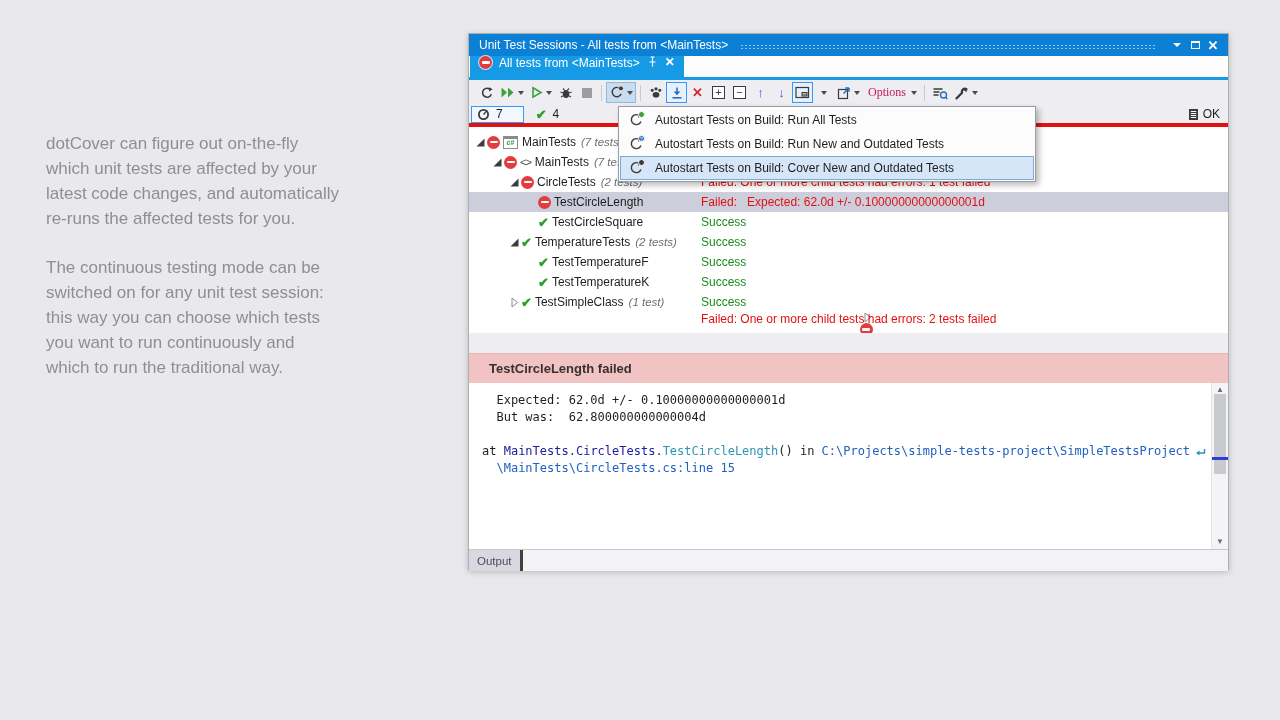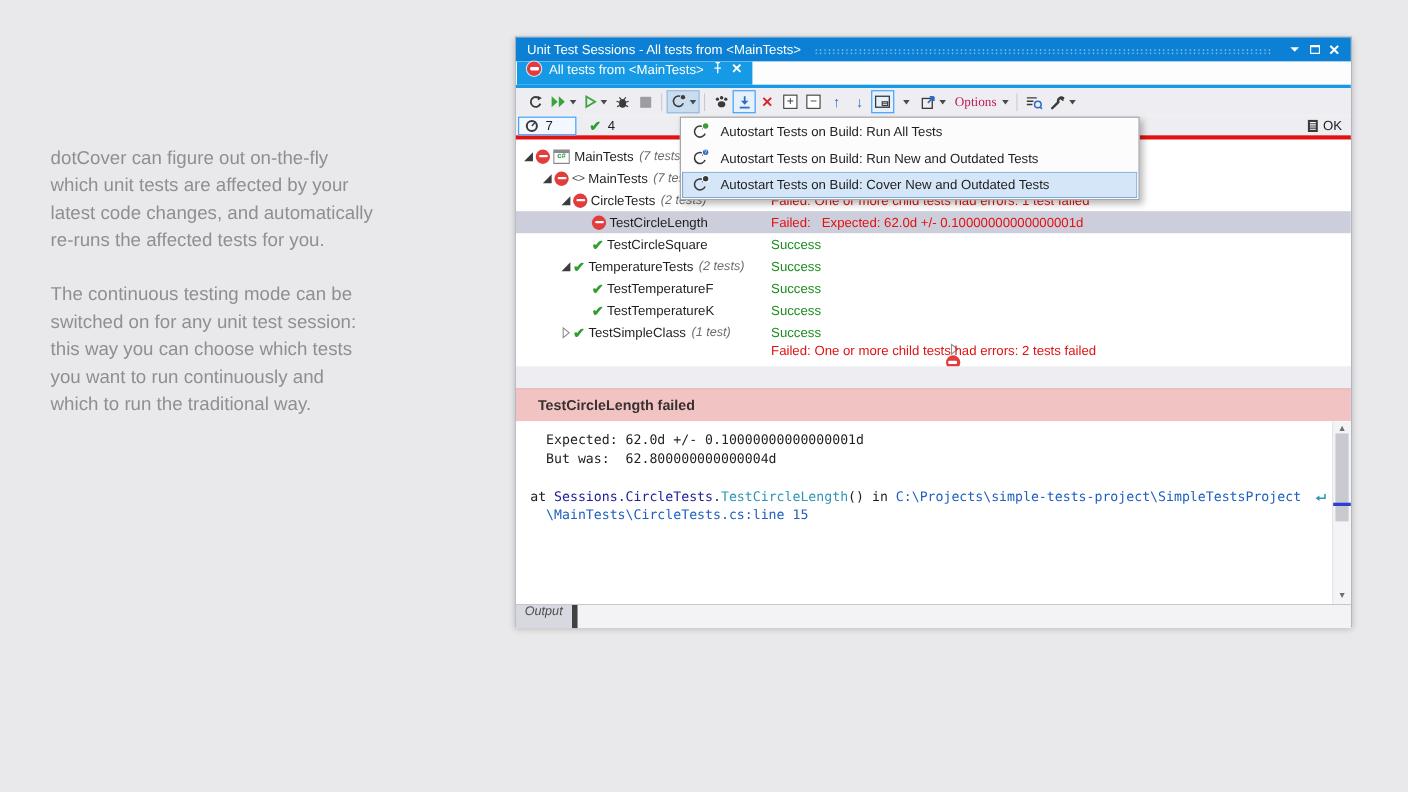--- a/index.html
+++ b/index.html
@@ -95,22 +95,22 @@
   .wrapmark { position:absolute; right:-8px; top:3px; }
 
   .vscroll { position:absolute; right:0; top:0; bottom:0; width:17px; background:#F4F4F7;
              border-left:1px solid #E4E4E8; }
   .sb-arrow { position:absolute; left:0; width:16px; height:14px; text-align:center; font-size:8px;
               color:#6E6E72; line-height:14px; }
   .sb-thumb { position:absolute; left:2px; width:12px; background:#C9CACF; }
   .sb-marker { position:absolute; left:0; width:16px; height:3px; background:#2D3FD4; }
 
   .bottabs { height:22px; background:#F3F3F6; border-top:1px solid #C6C6CC; display:flex; }
-  .out-tab { height:100%; background:#D8D8E0; border-right:5px solid #404040; padding:0 8px;
-             display:flex; align-items:flex-start; font-size:11.5px; color:#4C4C52;font-style:italic; }
+  .out-tab { height:100%; background:#D8D8E0; border-right:3px solid #404040; padding:0 8px;
+             display:flex; align-items:center; font-size:11.5px; color:#4C4C52; }
 
   
   .menu { position:absolute; left:618px; top:106px; width:418px; background:#FCFCFC;
           border:1px solid #9C9CA2; box-shadow:3px 3px 6px rgba(0,0,0,.28); padding:1px; z-index:50; }
   .menu-item { height:24px; display:flex; align-items:center; gap:11px; padding:0 10px 0 8px;
                font-size:12px; color:#1E1E1E; }
   .menu-item.hl { background:var(--menu-hl); box-shadow:inset 0 0 0 1px #7FA8D2;align-items:center; }
   .mi-icon { flex:none; width:16px; height:16px; position:relative; }
   .mi-badge { position:absolute; right:-1px; top:-1px; width:7px; height:7px; border-radius:50%;
               border:1px solid #fff; font-size:5px; color:#fff; text-align:center; line-height:6px; }
@@ -371,21 +371,21 @@
 
   <div class="reshdr">
     <span>TestCircleLength failed</span>
   </div>
 
   <div class="outarea">
     <div class="code" id="code">
         <div class="code-line"><span class="seg-plain">  Expected: 62.0d +/- 0.10000000000000001d</span></div>
         <div class="code-line"><span class="seg-plain">  But was:  62.800000000000004d</span></div>
         <div class="code-line"></div>
-        <div class="code-line"><span class="seg-plain">at </span><span class="seg-namespace">Sessions.CircleTests.</span><span class="seg-method">TestCircleLength</span><span class="seg-plain">()</span><span class="seg-plain"> in </span><span class="seg-link">C:\Projects\simple-tests-project\SimpleTestsProject</span><span class="wrapmark"><svg width="11" height="10" viewBox="0 0 11 10">
+        <div class="code-line"><span class="seg-plain">at </span><span class="seg-namespace">MainTests.CircleTests.</span><span class="seg-method">TestCircleLength</span><span class="seg-plain">()</span><span class="seg-plain"> in </span><span class="seg-link">C:\Projects\simple-tests-project\SimpleTestsProject</span><span class="wrapmark"><svg width="11" height="10" viewBox="0 0 11 10">
               <path d="M9.5 1 v4 H3" fill="none" stroke="#2E96B4" stroke-width="1.4"></path>
               <path d="M4.5 2.5 L1 5 L4.5 7.5 Z" fill="#2E96B4"></path>
             </svg></span></div>
         <div class="code-line"><span class="seg-plain">  </span><span class="seg-link">\MainTests\CircleTests.cs:line 15</span></div>
       </div>
     <div class="vscroll">
       <span class="sb-arrow" style="top:0">▲</span>
       <span class="sb-thumb" style="top:11px;height:80px"></span>
       <span class="sb-marker" style="top:74px"></span>
       <span class="sb-arrow" style="bottom:0">▼</span>

